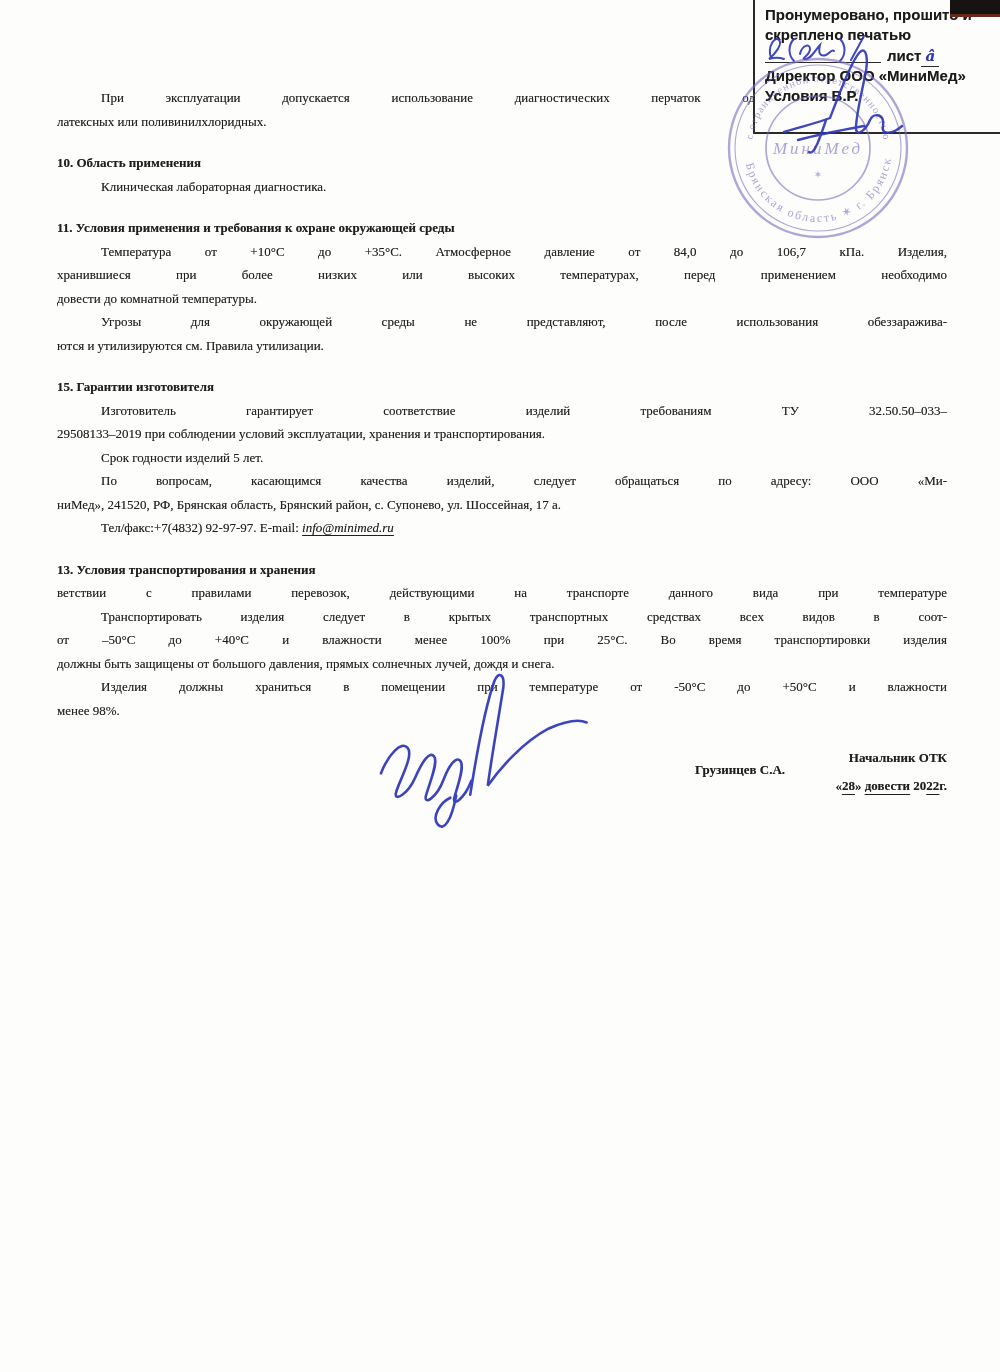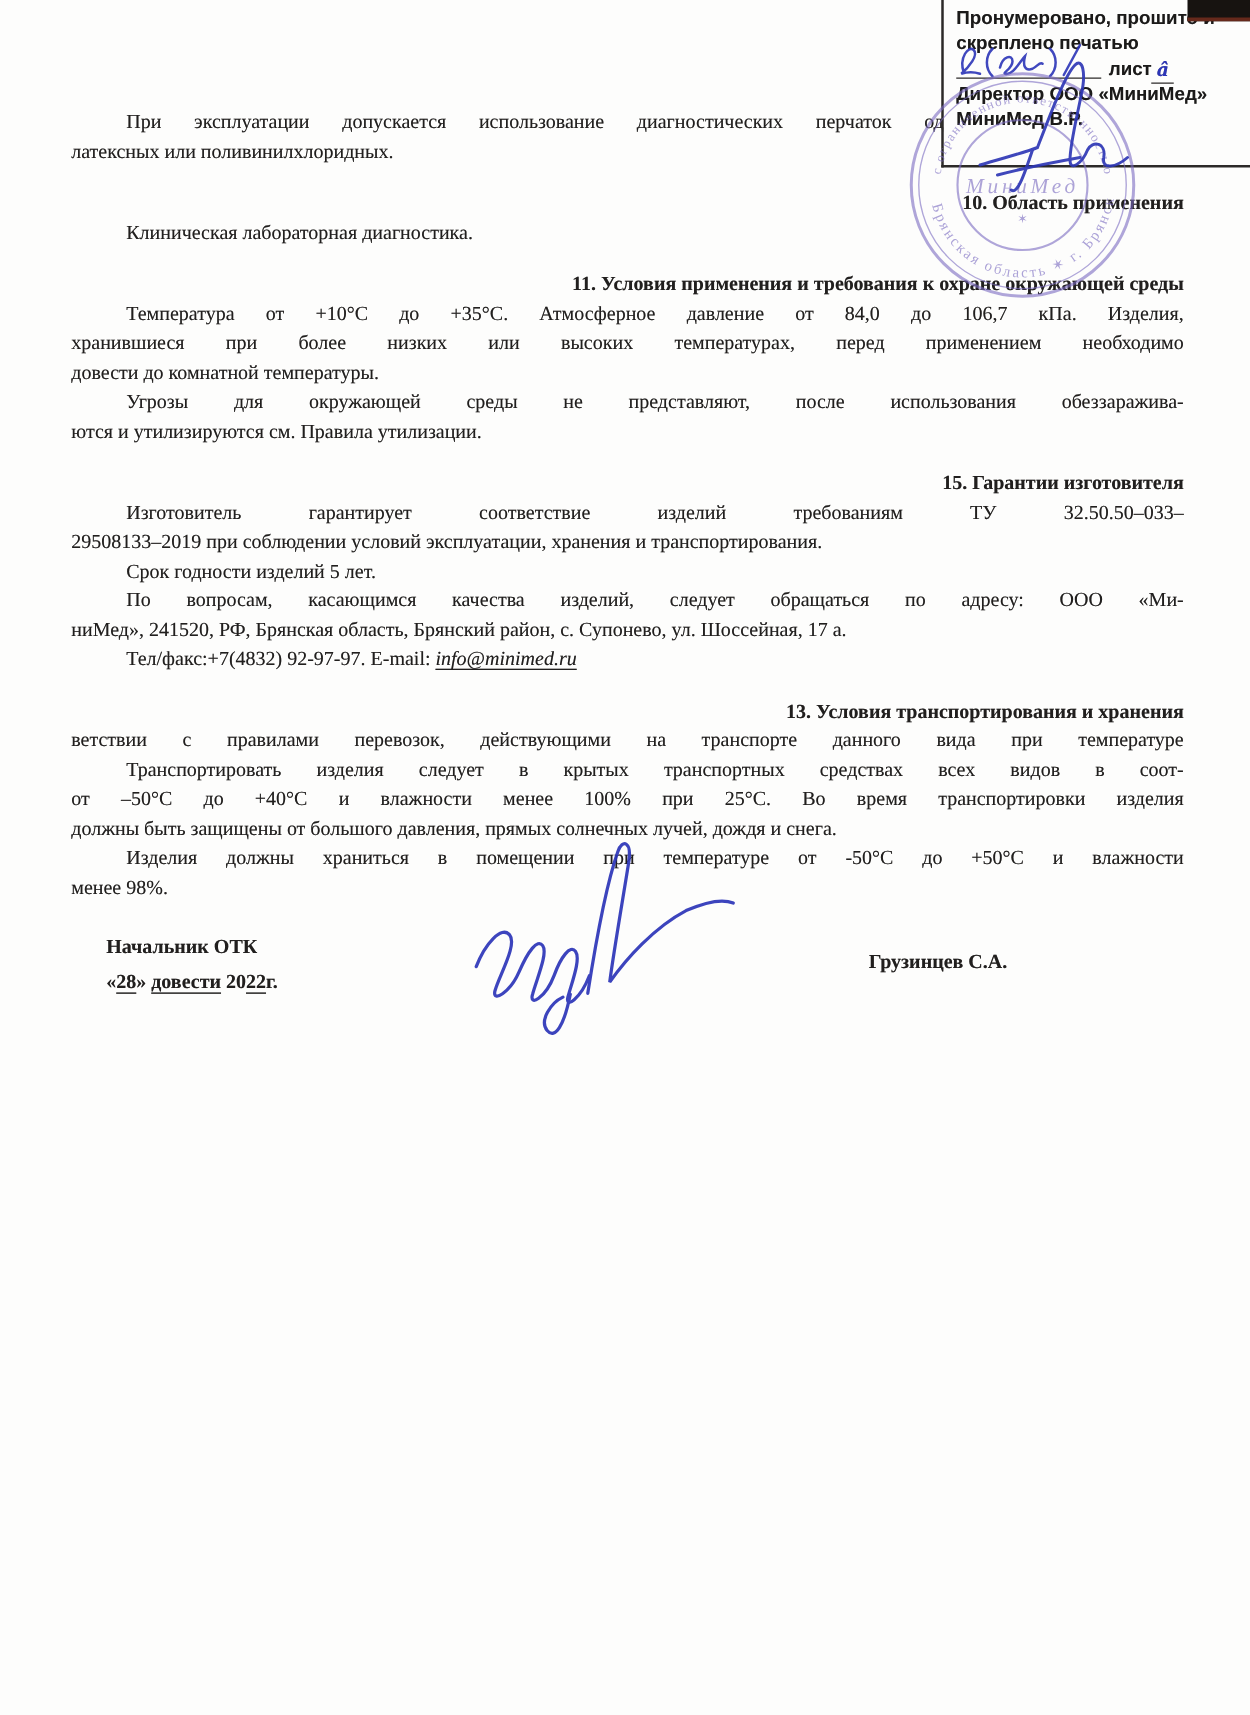--- a/index.html
+++ b/index.html
@@ -7,36 +7,36 @@
     width:1000px;height:1372px;position:relative;overflow:hidden;
     background:#ffffff;
     font-family:"Liberation Serif", serif;
     color:#211f1e;
   }
   .page{position:absolute;inset:0;background:#fdfdfc;}
 
   
   .doc{
     position:absolute;left:57px;top:86px;width:890px;
-    font-size:16px;line-height:23.5px;
+    font-size:13px;line-height:23.5px;
     text-shadow:0 0 .4px rgba(20,20,20,.45);
     z-index:1;
   }
   .doc-section{margin:0;}
-  .heading{font-weight:bold;text-align:right;margin:18px 0 0 0;}
+  .heading{font-weight:bold;text-align:left;margin:18px 0 0 0;}
   .para{margin:0;}
   .para.narrow{padding-right:192px;}
   .line{}
   .jl{text-align:justify;text-align-last:justify;}
   .first{text-indent:44px;}
   .email{font-style:italic;text-decoration:underline;text-underline-offset:3px;}
 
   
   .sig{position:relative;margin-top:24px;font-weight:bold;height:80px;}
-  .sig-left{margin-left:28px;}
+  .sig-left{margin-left:53px;text-align:right;}
   .sig-date{margin-top:4px;}
   .u{text-decoration:underline;text-underline-offset:4px;}
   .sig-right{position:absolute;left:638px;top:12px;}
 
   
   .cbox{
     position:absolute;left:753px;top:0;width:247px;height:134px;z-index:2;
     box-sizing:border-box;border-left:2px solid #2c2a28;border-bottom:2px solid #2c2a28;
     padding:5px 4px 0 10px;
     font-family:"Liberation Sans", sans-serif;font-size:15px;font-weight:600;
@@ -148,21 +148,21 @@
             <path d="M39,24 C41,15 49,13 49,19 C49,25 41,28 43,29 C49,31 55,19 59,15 C57,23 59,27 65,25 C69,23 71,19 73,21"></path>
             <path d="M79,9 C85,15 85,25 79,31"></path>
             <path d="M90,30 L103,6"></path>
           </g>
         </svg>
       </span>
       <span class="sheets">лист</span>
         <span class="hw-end">а̂</span>
     </div>
     <div>Директор ООО «МиниМед»</div>
-    <div>МиниМед В.Р.</div>
+    <div>Условия В.Р.</div>
   </div>
 
   <svg class="stamp" width="184" height="184" viewBox="0 0 184 184">
     <defs>
       <filter id="blr" x="-10%" y="-10%" width="120%" height="120%">
           <feGaussianBlur stdDeviation="0.55"></feGaussianBlur>
         </filter>
       <path id="arcTop" d="M 26,92 A 66,66 0 0 1 158,92" fill="none"></path>
       <path id="arcBot" d="M 18,92 A 74,74 0 0 0 166,92" fill="none"></path>
     </defs>

